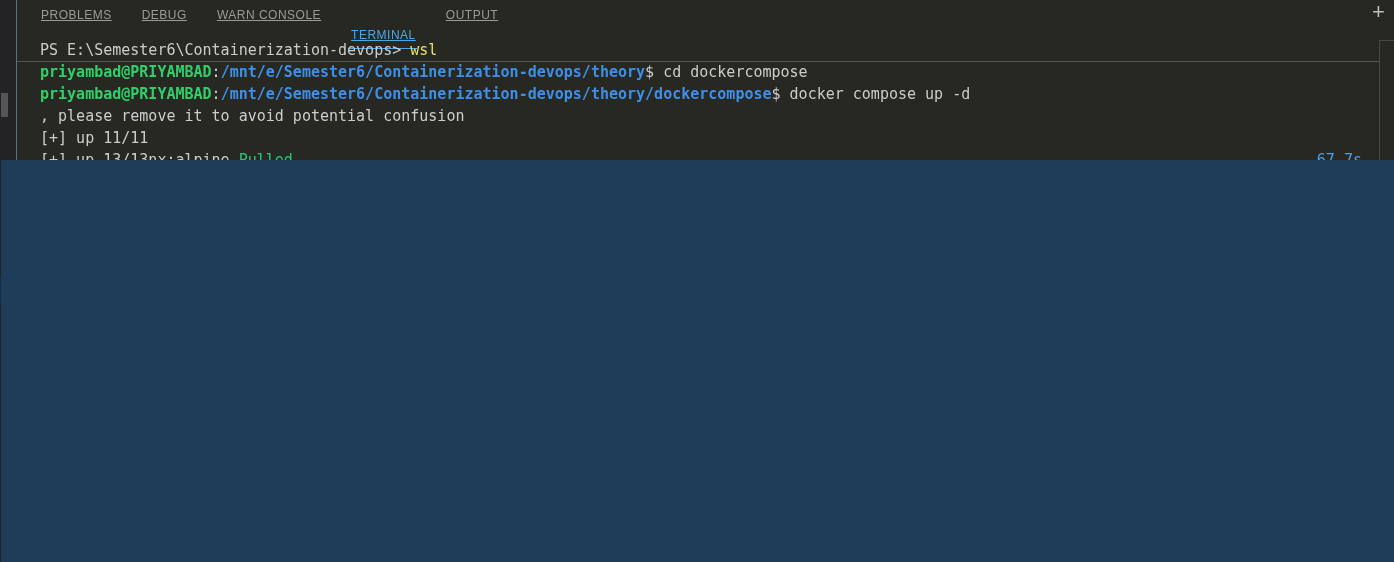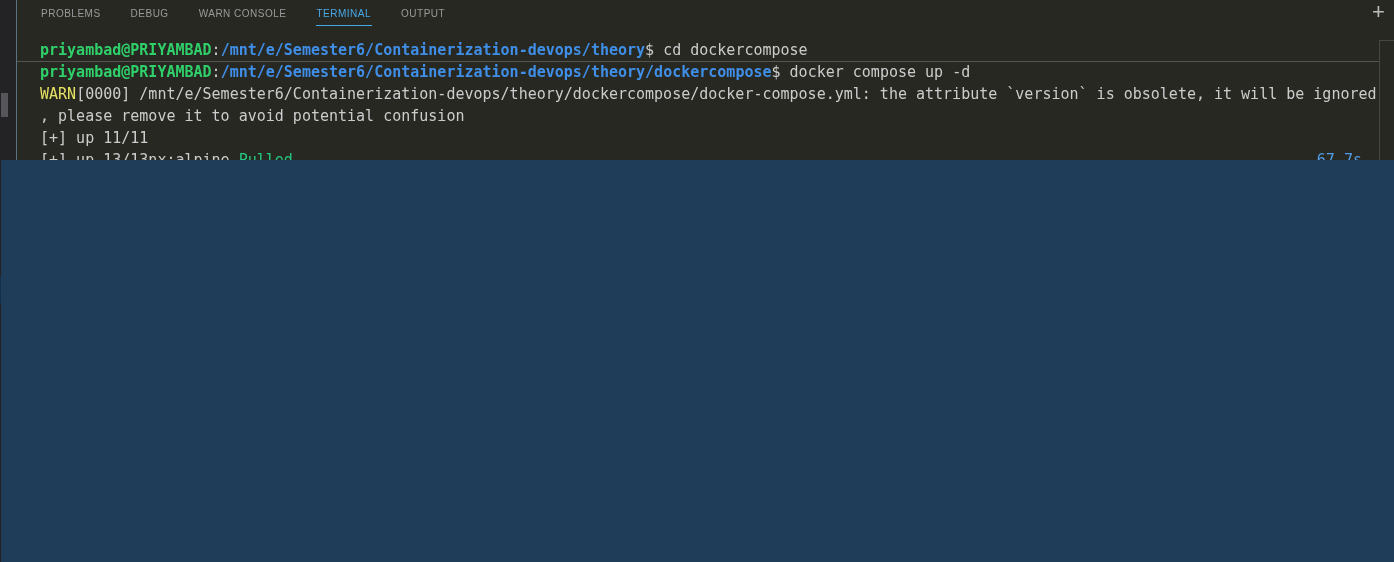--- a/index.html
+++ b/index.html
@@ -11,24 +11,24 @@
   
   .left-strip{position:absolute;left:0;top:0;width:16px;height:562px;background:#232326;}
   .left-badge{position:absolute;left:0;top:277px;width:16px;height:26px;background:var(--c-badge);}
   .sash{position:absolute;left:16px;top:0;width:1px;height:562px;background:#5b7081;}
   
   .tabbar{
     position:absolute;left:17px;top:0;right:0;height:32px;
     display:flex;align-items:flex-start;padding-left:23px;gap:28px;
   }
   .tab{
-    font-size:10px;letter-spacing:.5px;color:#9a9a9a;cursor:pointer;
-    padding:8px 1px 6px 1px;border-bottom:1px solid transparent;white-space:nowrap;
+    font-size:12px;letter-spacing:.5px;color:#9a9a9a;cursor:pointer;
+    padding:8px 1px 6px 1px;border-bottom:1px solid transparent;white-space:nowrap;text-decoration:underline;
   }
-  .tab.active{color:var(--c-tab);border-bottom-color:var(--c-tab);}
+  .tab.active{color:var(--c-tab);border-bottom-color:var(--c-tab);margin-top:20px;}
   .plus-icon{
     position:absolute;left:1372px;top:-1px;color:#bcbcbc;
     font-size:22px;font-weight:300;cursor:pointer;line-height:26px;
   }
   
   .term{
     position:absolute;left:40px;top:39px;width:1322px;
     font-family:"DejaVu Sans Mono", monospace;
     font-size:15px;line-height:22px;color:var(--c-fg);
   }
@@ -64,23 +64,23 @@
 <div class="tabbar">
     <div class="tab">PROBLEMS</div>
     <div class="tab">DEBUG</div>
     <div class="tab">WARN CONSOLE</div>
     <div class="tab active">TERMINAL</div>
     <div class="tab">OUTPUT</div>
   </div>
 <div class="plus-icon">+</div>
 
 <div class="term" id="term-lines">
+    <div class="term-line"><span class="c-fg">PS E:\Semester6\Containerization-devops&gt; </span><span class="c-yellow">wsl</span></div>
     <div class="term-line"><span class="c-user">priyambad@PRIYAMBAD</span><span class="c-fg">:</span><span class="c-path">/mnt/e/Semester6/Containerization-devops/theory</span><span class="c-fg">$ cd dockercompose</span></div>
     <div class="term-line"><span class="c-user">priyambad@PRIYAMBAD</span><span class="c-fg">:</span><span class="c-path">/mnt/e/Semester6/Containerization-devops/theory/dockercompose</span><span class="c-fg">$ docker compose up -d</span></div>
-    <div class="term-line"><span class="c-yellow">WARN</span><span class="c-fg">[0000] /mnt/e/Semester6/Containerization-devops/theory/dockercompose/docker-compose.yml: the attribute `version` is obsolete, it will be ignored</span></div>
     <div class="term-line"><span class="c-fg">, please remove it to avoid potential confusion</span></div>
     <div class="term-line"><span class="c-fg">[+] up 11/11</span></div>
     <div class="term-line"><span class="c-fg">[+] up 13/13nx:alpine </span><span class="c-green">Pulled</span><span class="time c-time">67.7s</span></div>
     <div class="term-line"><span class="c-fg"> </span><span class="c-green">✓</span><span class="c-fg"> Image nginx:alpine            </span><span class="c-green">Pulled</span><span class="time c-time">67.7s</span></div>
     <div class="term-line"><span class="c-fg">   </span><span class="c-green">✓</span><span class="c-fg"> 955a8478f9ac                </span><span class="c-green">Pull complete</span><span class="time c-time">3.4s</span></div>
     <div class="term-line"><span class="c-fg">   </span><span class="c-green">✓</span><span class="c-fg"> 399d0898a94e                </span><span class="c-green">Pull complete</span><span class="time c-time">1.8s</span></div>
     <div class="term-line"><span class="c-fg">   </span><span class="c-green">✓</span><span class="c-fg"> 6d397a54a185                </span><span class="c-green">Pull complete</span><span class="time c-time">2.4s</span></div>
     <div class="term-line"><span class="c-fg">   </span><span class="c-green">✓</span><span class="c-fg"> 589002ba0eae                </span><span class="c-green">Pull complete</span><span class="time c-time">27.8s</span></div>
     <div class="term-line"><span class="c-fg">   </span><span class="c-green">✓</span><span class="c-fg"> bca5d04786e1                </span><span class="c-green">Pull complete</span><span class="time c-time">28.3s</span></div>
     <div class="term-line"><span class="c-fg">   </span><span class="c-green">✓</span><span class="c-fg"> 3e2c181db1b0                </span><span class="c-green">Pull complete</span><span class="time c-time">2.9s</span></div>

